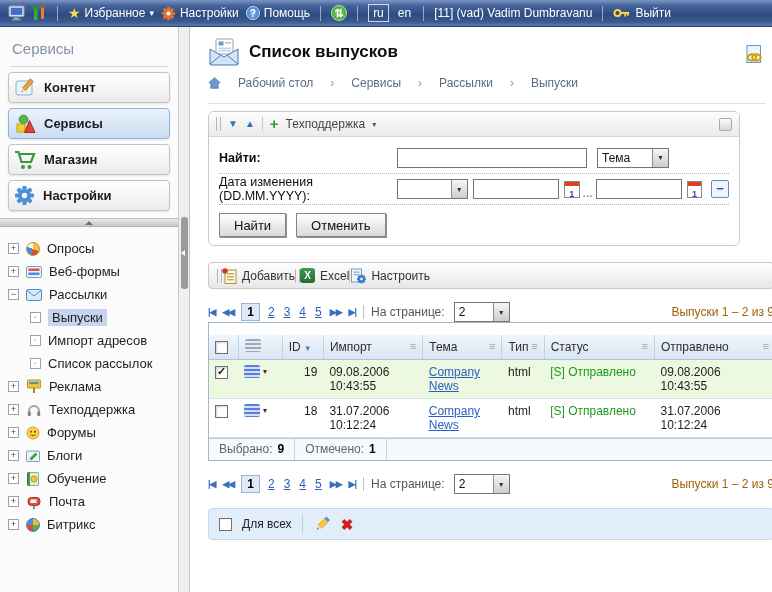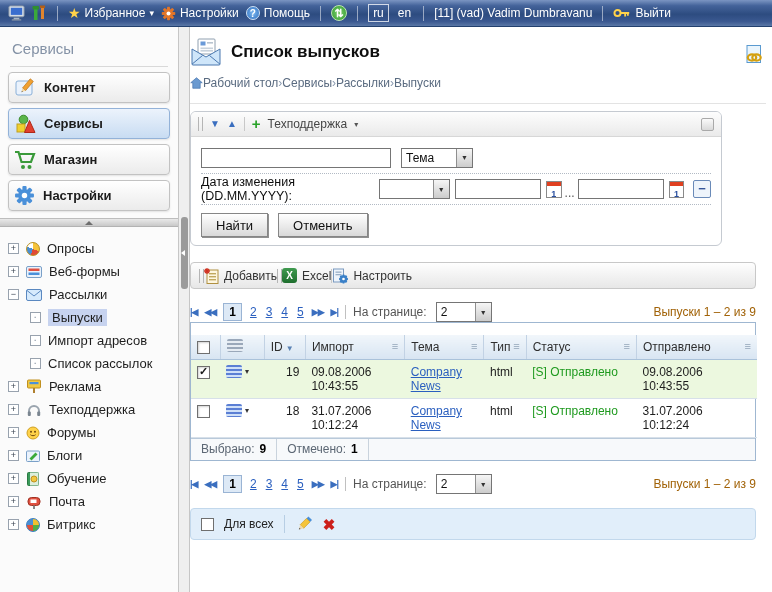--- a/index.html
+++ b/index.html
@@ -48,25 +48,25 @@
     background:conic-gradient(#f0c030 0 90deg, #52b045 90deg 180deg, #e05038 180deg 270deg, #4a8fd4 270deg 360deg); }
 
   
   .vsplit { position:absolute; top:27px; left:178px; width:12px; bottom:0; background:#efefef;
     border-left:1px solid #c6c6c6; border-right:1px solid #c6c6c6; cursor:col-resize; }
   .vthumb { position:absolute; top:190px; left:2px; width:7px; height:72px; background:#9b9b9b; border-radius:3px; }
   .vthumb::after { content:""; position:absolute; top:50%; left:0; margin-top:-3px;
     border-top:3px solid transparent; border-bottom:3px solid transparent; border-right:4px solid #fff; }
 
   
-  .content { position:absolute; top:27px; left:190px; width:582px; bottom:0; background:#fff; padding:8px 6px 0 0; overflow:hidden; }
+  .content { position:absolute; top:27px; left:190px; width:582px; bottom:0; background:#fff; padding:8px 6px 0 18px; overflow:hidden; }
   .page-head { display:flex; align-items:center; gap:9px; padding:3px 0 7px; position:relative; }
   .page-title { font-size:17px; font-weight:bold; color:#0e0e0e; }
   .chain-btn { position:absolute; right:2px; top:10px; cursor:pointer; }
-  .breadcrumb { display:flex; align-items:center; gap:0; color:#5a6b80; font-size:12px; padding:3px 0 13px; }
+  .breadcrumb { display:flex; align-items:center; gap:17px; color:#5a6b80; font-size:12px; padding:3px 0 13px; }
   .bc-sep { color:#8a9ab0; }
   .content-hr { border-top:1px solid #e3e3e3; margin:0 0 7px; }
 
   
   .filter { width:532px; border:1px solid #c5cad1; border-radius:6px; background:#fff; }
   .filter-head { height:25px; display:flex; align-items:center; gap:7px; padding:0 7px;
     background:linear-gradient(#fdfdfd,#eaeaea); border-bottom:1px solid #d7d7d7; border-radius:5px 5px 0 0; }
   .grip { width:5px; height:14px; border-left:1px solid #b5b5b5; border-right:1px solid #b5b5b5; }
   .tri-btn { color:#3a6ebf; font-size:10px; line-height:10px; cursor:pointer; }
   .fh-sep { width:1px; height:14px; background:#c8c8c8; }
@@ -398,20 +398,21 @@
       <span class="tri-btn">▼</span>
       <span class="tri-btn">▲</span>
       <span class="fh-sep"></span>
       <span class="plus-glyph">+</span>
       <span class="more-lbl">Техподдержка</span>
       <span class="more-caret">▾</span>
       <span class="fh-btn"></span>
     </div>
     <div class="filter-body">
       <div class="f-row">
+        <span class="f-label b">Найти:</span>
         <input class="txt find-input" value="" style="">
         <span class="sel field-sel">
           <span>Тема</span>
           <span class="sel-btn">▼</span>
         </span>
       </div>
       <div class="f-row">
         <span class="f-label">Дата изменения (DD.MM.YYYY):</span>
         <span class="sel op-sel">
           <span></span>

